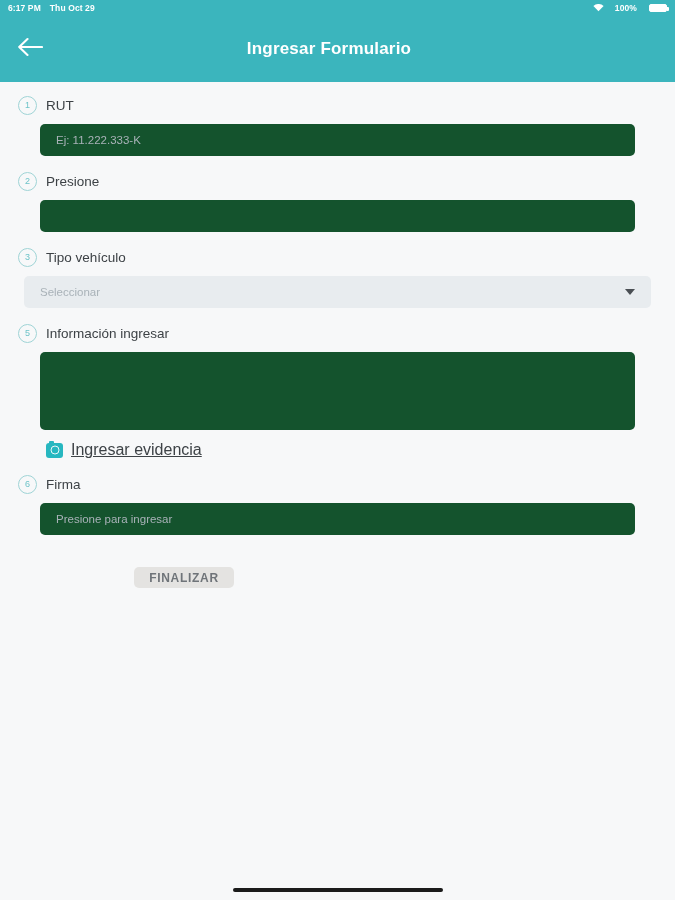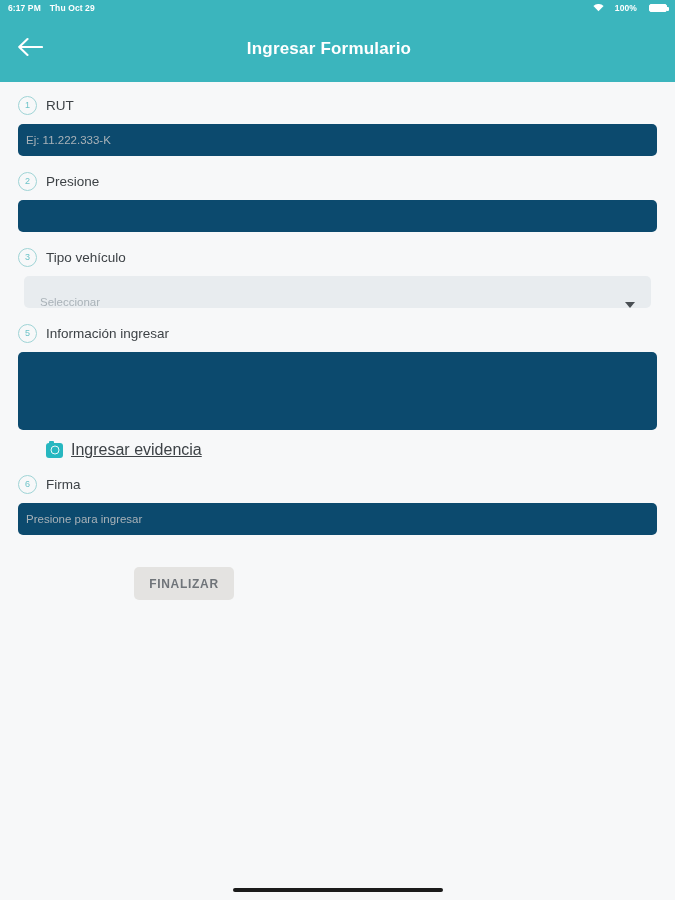--- a/index.html
+++ b/index.html
@@ -106,43 +106,43 @@
     background: #f7f8f9;
     line-height: 1;
   }
   .field-label {
     font-size: 13.5px;
     color: #3d4246;
     font-weight: normal;
   }
 
   .input-box {
-    background: #0c4a6e;
+    background: #14532d;
     border-radius: 5px;
     height: 32px;
-    margin: 0 4px;
-    display: flex;
-    align-items: center;
-    padding: 0 8px;
+    margin: 0 26px;
+    display: flex;
+    align-items: center;
+    padding: 0 16px;
     font-size: 11.5px;
     color: #a9b2b8;
     cursor: text;
   }
   .input-box.tall {
     height: 78px;
     align-items: flex-start;
     padding-top: 10px;
   }
   .select-box {
     background: #e8ecef;
     border-radius: 5px;
     height: 32px;
     margin: 0 10px;
     display: flex;
-    align-items: flex-end;
+    align-items: center;
     justify-content: space-between;
     padding: 0 16px;
     font-size: 11.5px;
     color: #a9b2b8;
     cursor: pointer;
   }
   .caret {
     width: 0; height: 0;
     border-left: 5px solid transparent;
     border-right: 5px solid transparent;
@@ -191,21 +191,21 @@
   
   .button-row {
     display: flex;
     margin-top: 32px;
     padding: 0 10px;
     align-items: center;
   }
   .btn {
     border: none;
     border-radius: 5px;
-    height: 33px;
+    height: 21px;
     font-size: 12px;
     font-weight: bold;
     letter-spacing: 0.7px;
     font-family: "Liberation Sans", sans-serif;
     cursor: pointer;
   }
   .btn-finalizar {
     background: #e4e3e1;
     color: #6f7479;
     width: 100px;

